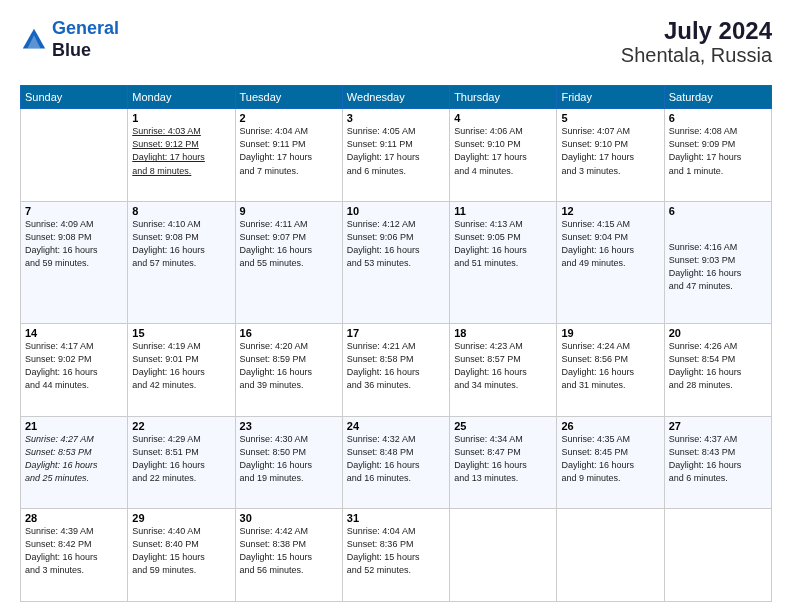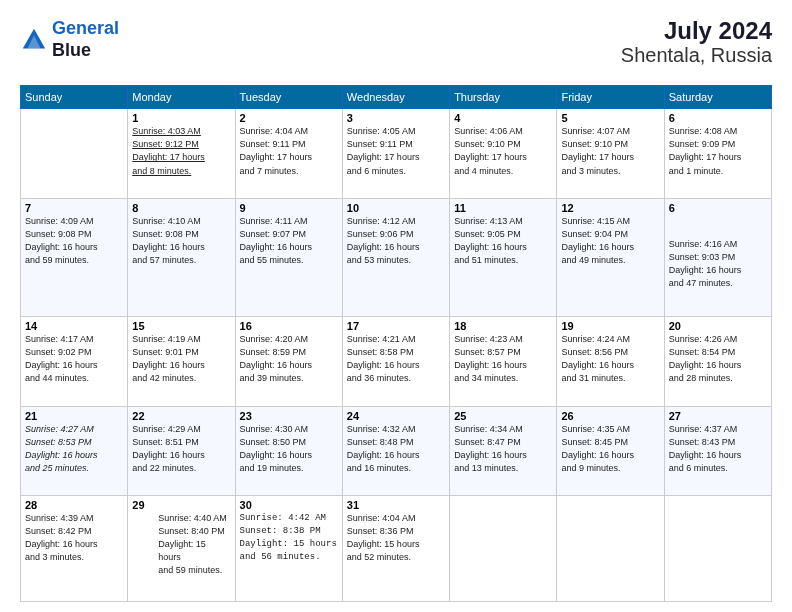--- a/index.html
+++ b/index.html
@@ -329,28 +329,28 @@
         <tr>
           <td>
             <span class="day-num">28</span>
             <div class="day-detail" style="white-space: pre-line;">Sunrise: 4:39 AM
 Sunset: 8:42 PM
 Daylight: 16 hours
 and 3 minutes.</div>
           </td>
           <td>
             <span class="day-num">29</span>
-            <div class="day-detail" style="white-space: pre-line; margin-left: 26px;">Sunrise: 4:40 AM
+            <div class="day-detail" style="white-space: pre-line;">Sunrise: 4:40 AM
 Sunset: 8:40 PM
 Daylight: 15 hours
 and 59 minutes.</div>
           </td>
           <td>
             <span class="day-num">30</span>
-            <div class="day-detail" style="white-space: pre-line; font-family: Liberation Mono, monospace;">Sunrise: 4:42 AM
+            <div class="day-detail" style="white-space: pre-line;">Sunrise: 4:42 AM
 Sunset: 8:38 PM
 Daylight: 15 hours
 and 56 minutes.</div>
           </td>
           <td>
             <span class="day-num">31</span>
             <div class="day-detail" style="white-space: pre-line;">Sunrise: 4:04 AM
 Sunset: 8:36 PM
 Daylight: 15 hours
 and 52 minutes.</div>

